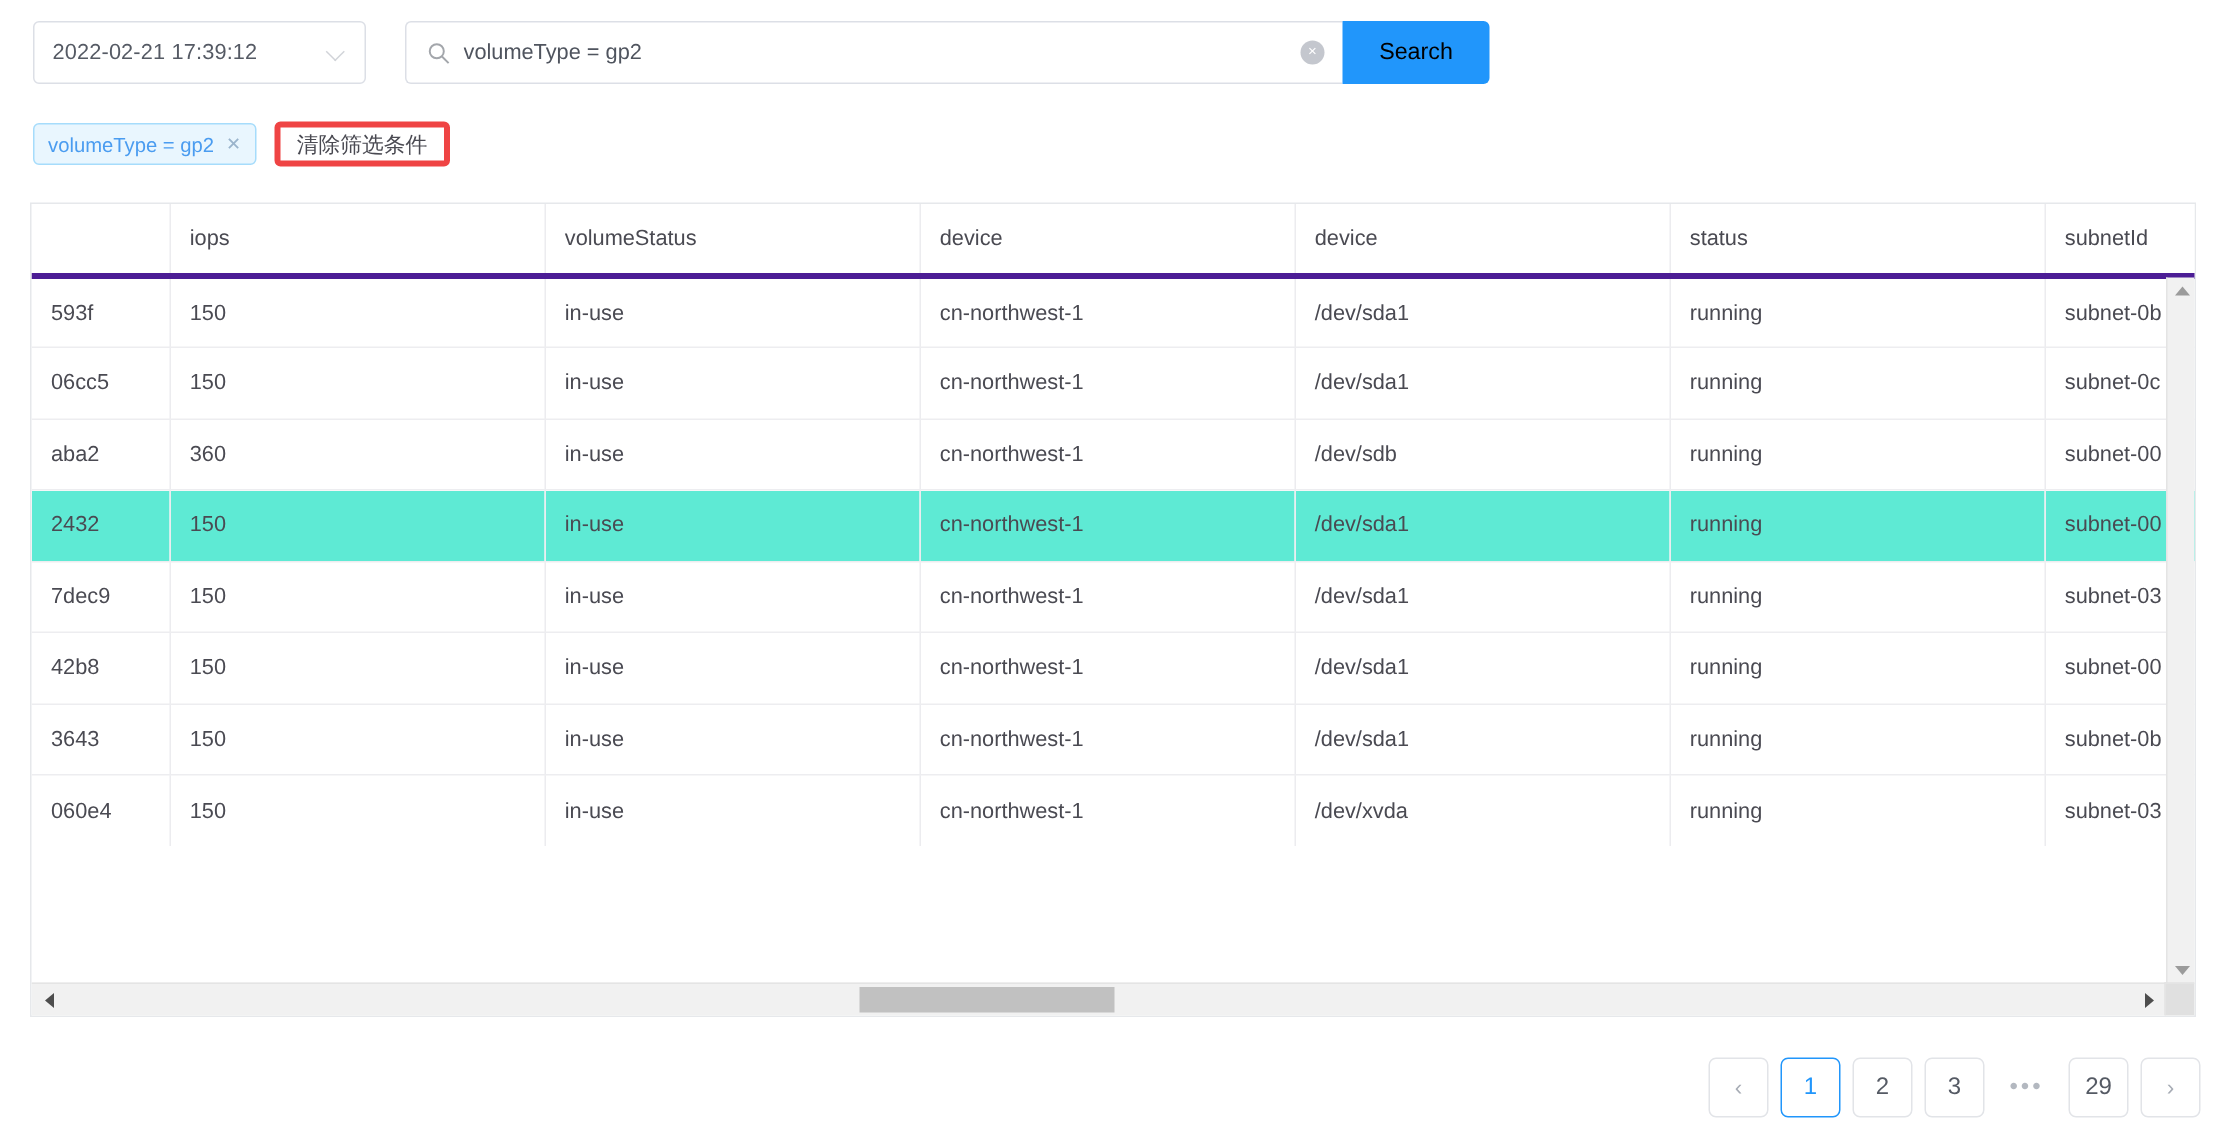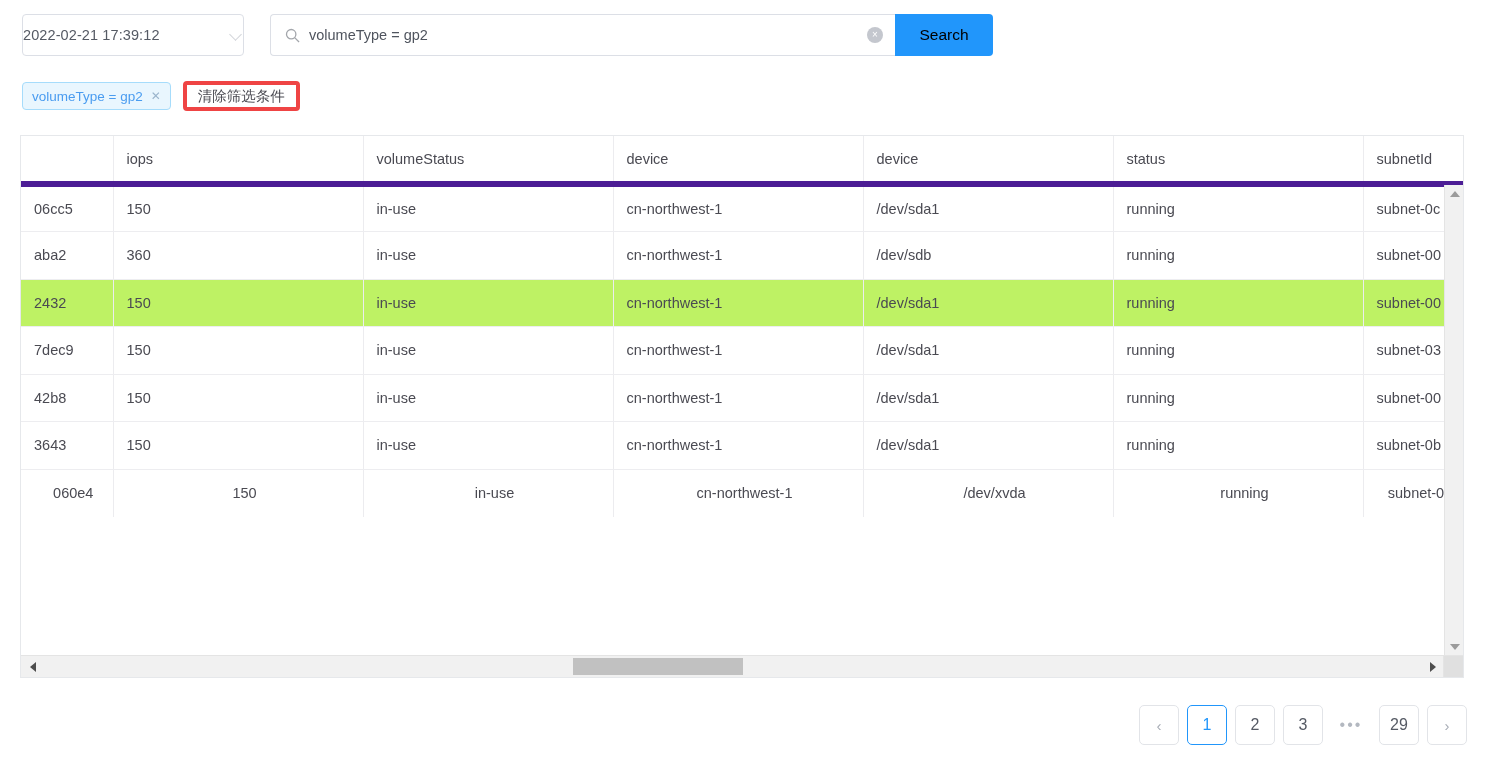--- a/index.html
+++ b/index.html
@@ -19,21 +19,21 @@
     display: flex;
     align-items: flex-start;
   }
   .date-picker {
     width: 222px; height: 42px;
     border: 1px solid #dcdfe6;
     border-radius: 4px;
     background: #fff;
     display: flex;
     align-items: center;
-    padding: 0 0;
+    padding: 0 12px;
     font-size: 14.5px;
     color: #555a64;
     justify-content: flex-end;
   }
   .date-picker .dp-value { flex: 1; letter-spacing: .1px; }
   .chevron-down {
     width: 13px; height: 13px;
     position: relative;
     margin-left: 4px;
     opacity: .45;
@@ -162,26 +162,26 @@
     text-align: left;
     padding: 0 0 0 13px;
     font-weight: normal;
     font-size: 14.5px;
     color: #4a4a52;
     white-space: nowrap;
     overflow: hidden;
   }
   table.grid th {
     height: 48px;
-    border-bottom: 6px solid #4c1d95;
+    border-bottom: 4px solid #4c1d95;
     background: #fff;
   }
   table.grid td { height: 47.5px; }
-  table.grid tr:last-child td { border-bottom: none; text-align: center; }
-  table.grid tr.row-highlight td { background: #bef264; }
+  table.grid tr:last-child td { border-bottom: none; }
+  table.grid tr.row-highlight td { background: #5eead4; }
 
   col.c-id  { width: 92px; }
   col.c-iops{ width: 250px; }
   col.c-vs  { width: 250px; }
   col.c-reg { width: 250px; }
   col.c-dev { width: 250px; }
   col.c-sta { width: 250px; }
   col.c-sub { width: 101px; }
 
   
@@ -318,20 +318,29 @@
           <th>iops</th>
           <th>volumeStatus</th>
           <th>device</th>
           <th>device</th>
           <th>status</th>
           <th>subnetId</th>
         </tr>
     </thead>
     <tbody id="body-rows">
         <tr>
+          <td>593f</td>
+          <td>150</td>
+          <td>in-use</td>
+          <td>cn-northwest-1</td>
+          <td>/dev/sda1</td>
+          <td>running</td>
+          <td>subnet-0b</td>
+        </tr>
+        <tr>
           <td>06cc5</td>
           <td>150</td>
           <td>in-use</td>
           <td>cn-northwest-1</td>
           <td>/dev/sda1</td>
           <td>running</td>
           <td>subnet-0c</td>
         </tr>
         <tr>
           <td>aba2</td>

